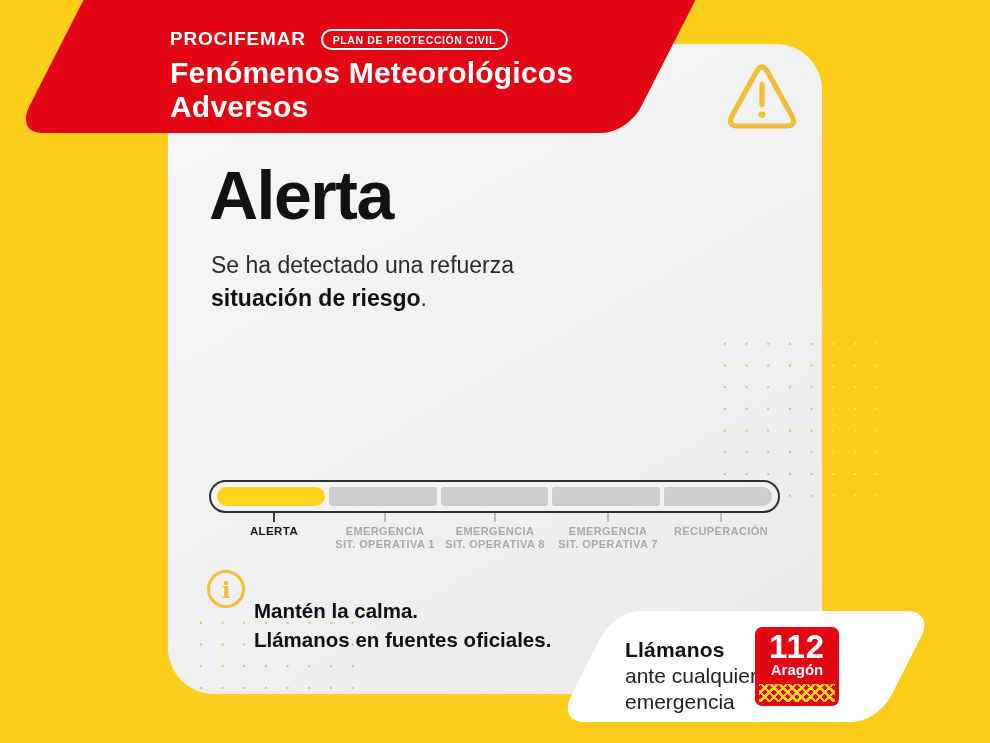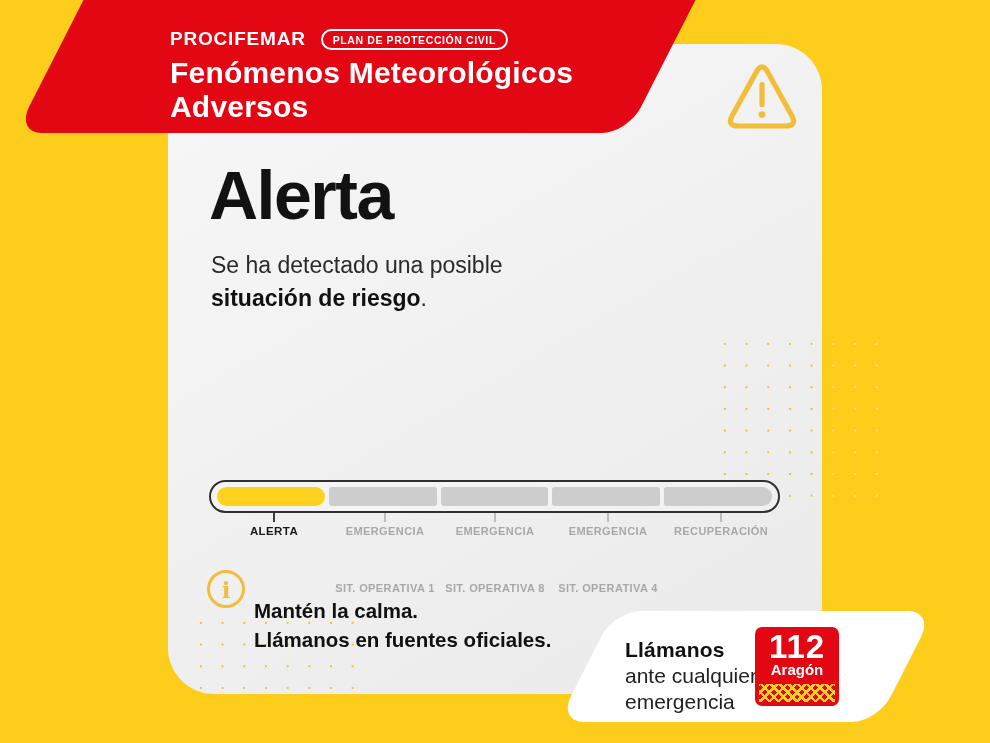--- a/index.html
+++ b/index.html
@@ -70,21 +70,21 @@
     background:rgba(255,255,255,.25);
   }
   .seg { flex:1; border-radius:3px; background:#CDCDCD; }
   .seg.active { background:#FFD21E; border-radius:11px; }
   .seg.last { border-radius:3px 11px 11px 3px; }
   .stage-labels { position:absolute; top:513px; left:0; width:100%; z-index:4; }
   .stage-label { position:absolute; width:118px; text-align:center; }
   .tick { width:0; height:9px; border-left:2px dashed #BDBDBD; margin:0 auto 3px auto; }
   .stage-label.active .tick { border-left-color:#3A3A3A; }
   .stage-name { font-size:11px; line-height:13px; letter-spacing:.4px; color:#A8A8A8; font-weight:700; }
-  .stage-sub  { font-size:11px; line-height:13px; letter-spacing:.4px; color:#A8A8A8; font-weight:700;margin-top:44px; }
+  .stage-sub  { font-size:11px; line-height:13px; letter-spacing:.4px; color:#A8A8A8; font-weight:700; }
   .stage-label.active .stage-name { color:#191919; font-size:11.5px; }
 
   
   .info-icon {
     position:absolute; left:207px; top:570px; width:38px; height:38px; z-index:4;
     border:3px solid #F2BE39; border-radius:50%;
     display:flex; align-items:center; justify-content:center;
     color:#F2BE39; font-family:"DejaVu Serif", serif; font-weight:700; font-size:23px;
   }
   .info-text {
@@ -139,21 +139,21 @@
 
   <svg class="warn-triangle" viewBox="0 0 84 84">
     <path d="M 36.2,16.5 Q 42,6.5 47.8,16.5 L 73.5,63 Q 79,73.5 66.5,73.5 L 17.5,73.5 Q 5,73.5 10.5,63 Z" fill="none" stroke="#F2BE39" stroke-width="5.5" stroke-linejoin="round"></path>
     <line x1="42" y1="30" x2="42" y2="51" stroke="#F2BE39" stroke-width="5.5" stroke-linecap="round"></line>
     <circle cx="42" cy="61.5" r="3.6" fill="#F2BE39"></circle>
   </svg>
 
   <div class="alert-title">Alerta</div>
 
   <div class="para para-1">
-    <div>Se ha detectado una posible</div>
+    <div>Se ha detectado una refuerza</div>
     <div><b>situación de riesgo</b><span>.</span></div>
   </div>
 
 
   <div class="stagebar">
     <div class="seg active"></div>
     <div class="seg"></div>
     <div class="seg"></div>
     <div class="seg"></div>
     <div class="seg last"></div>
@@ -170,21 +170,21 @@
       <div class="stage-sub">SIT. OPERATIVA 1</div>
     </div>
     <div class="stage-label" style="left:436px;">
       <div class="tick"></div>
       <div class="stage-name">EMERGENCIA</div>
       <div class="stage-sub">SIT. OPERATIVA 8</div>
     </div>
     <div class="stage-label" style="left:549px;">
       <div class="tick"></div>
       <div class="stage-name">EMERGENCIA</div>
-      <div class="stage-sub">SIT. OPERATIVA 4</div>
+      <div class="stage-sub">SIT. OPERATIVA 7</div>
     </div>
     <div class="stage-label" style="left:662px;">
       <div class="tick"></div>
       <div class="stage-name">RECUPERACIÓN</div>
     </div>
   </div>
 
   <div class="info-icon">i</div>
   <div class="info-text">
     <div>Mantén la calma.</div>

